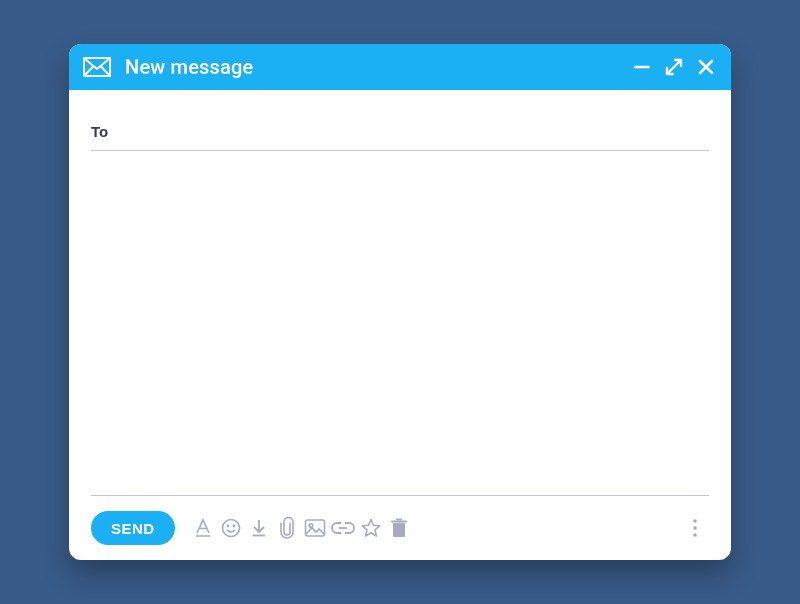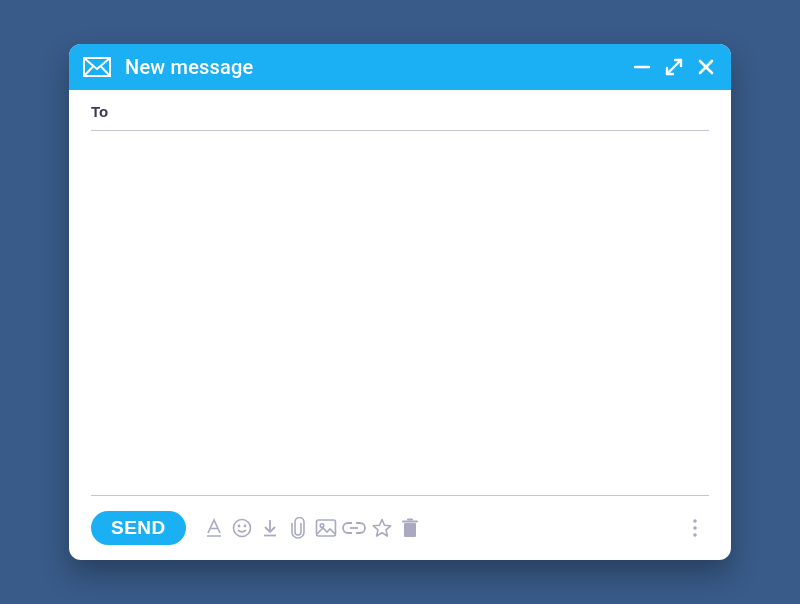--- a/index.html
+++ b/index.html
@@ -28,21 +28,21 @@
     align-items: center;
     padding: 0 16px 0 14px;
     color: #fff;
   }
   .titlebar .mail-icon { display: flex; align-items: center; margin-right: 14px; }
   .titlebar .title { font-size: 20px; font-weight: 500; letter-spacing: .2px; }
   .titlebar .spacer { flex: 1; }
   .titlebar .ctrl { display: flex; align-items: center; margin-left: 14px; cursor: pointer; }
   .body {
     flex: 1;
-    padding: 3px 22px 0 22px;
+    padding: 23px 22px 0 22px;
     display: flex;
     flex-direction: column;
     gap: 16px;
   }
   .field {
     border: none;
     border-bottom: 1px solid #c3c4d7;
     width: 100%;
     font-size: 15px;
     font-weight: 600;
@@ -72,21 +72,21 @@
     padding: 0 22px;
   }
   .send-btn {
     background: #1bb0f4;
     color: #fff;
     border: none;
     border-radius: 999px;
     height: 34px;
     padding: 0 20px;
     font-weight: 700;
-    font-size: 19px;
+    font-size: 15px;
     letter-spacing: .5px;
     cursor: pointer;
     margin-right: 14px;
   }
   .tool {
     display: flex;
     align-items: center;
     justify-content: center;
     width: 28px;
     height: 28px;

